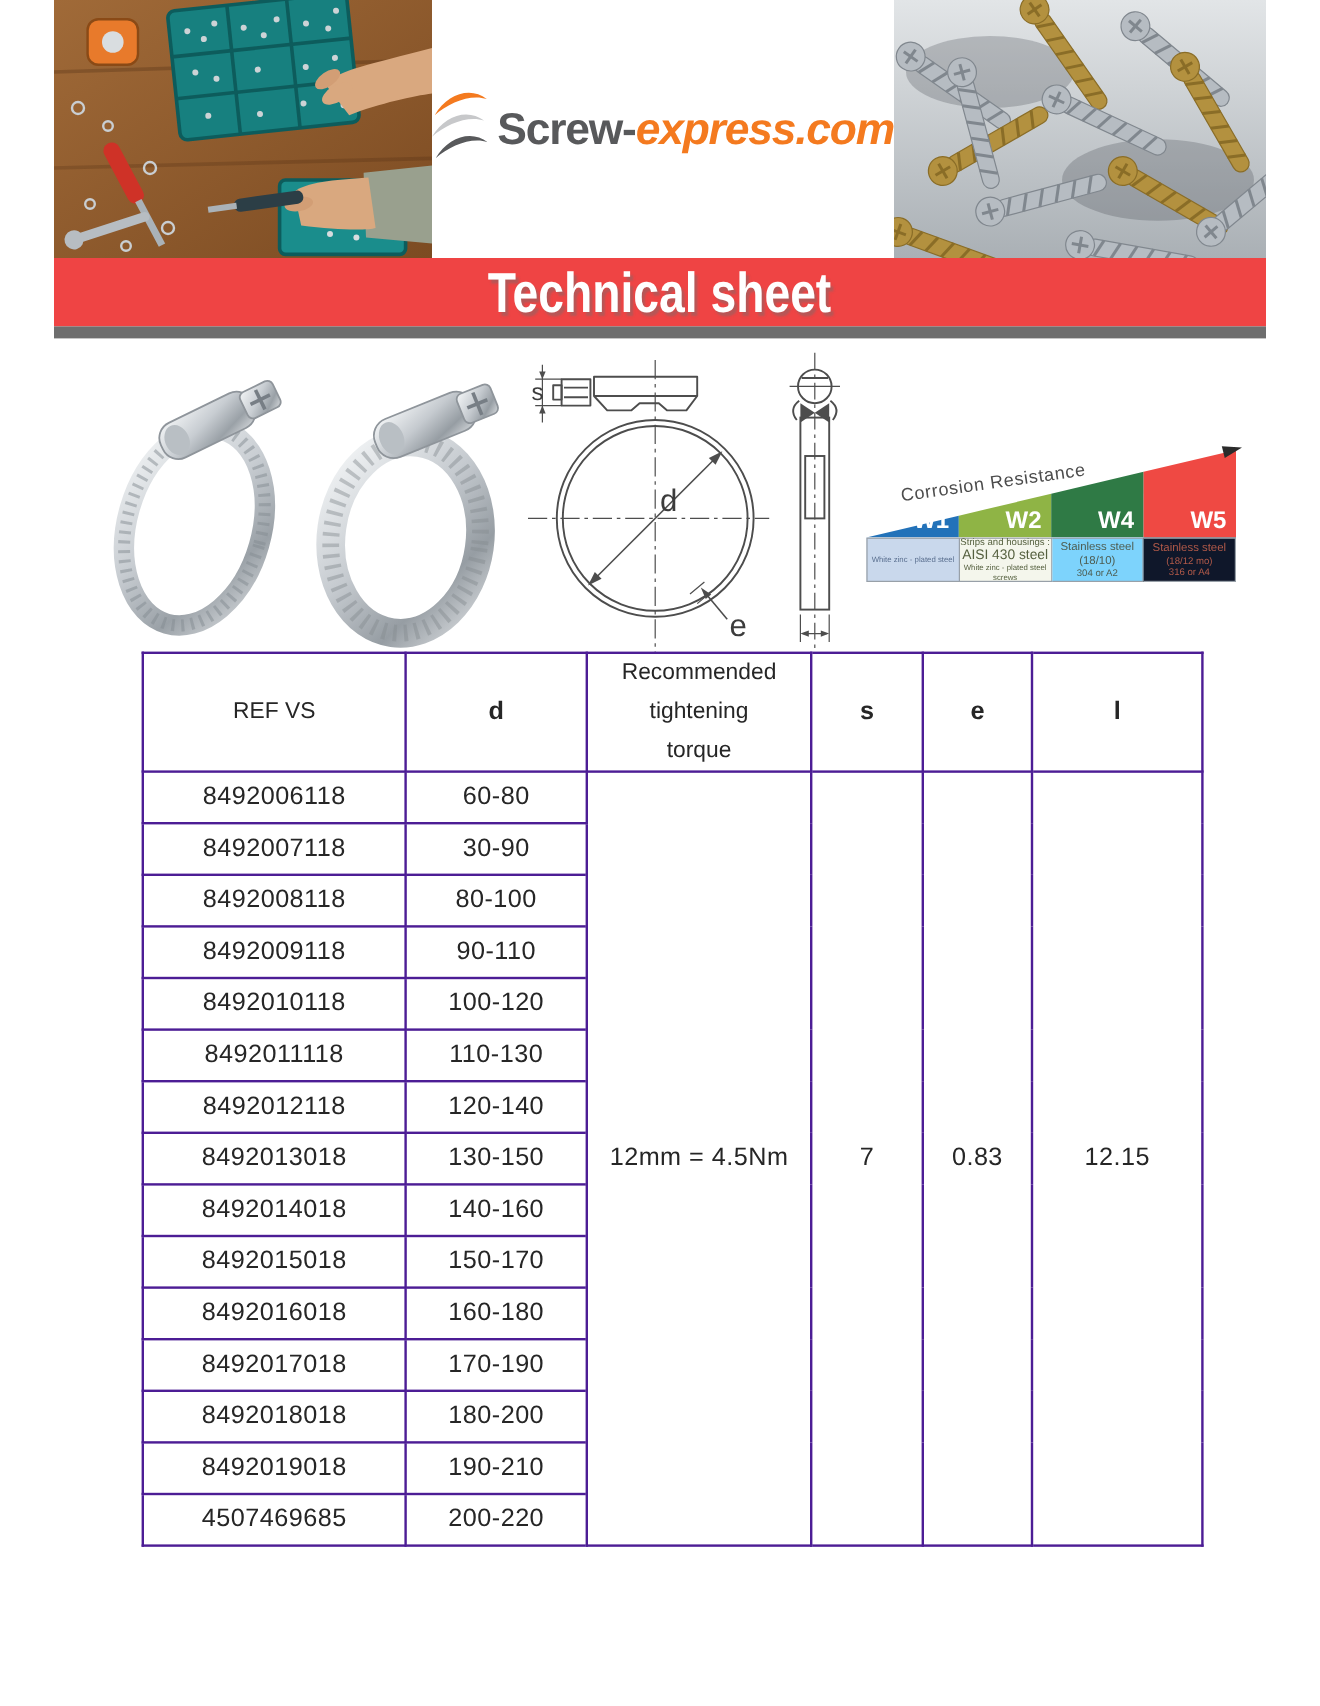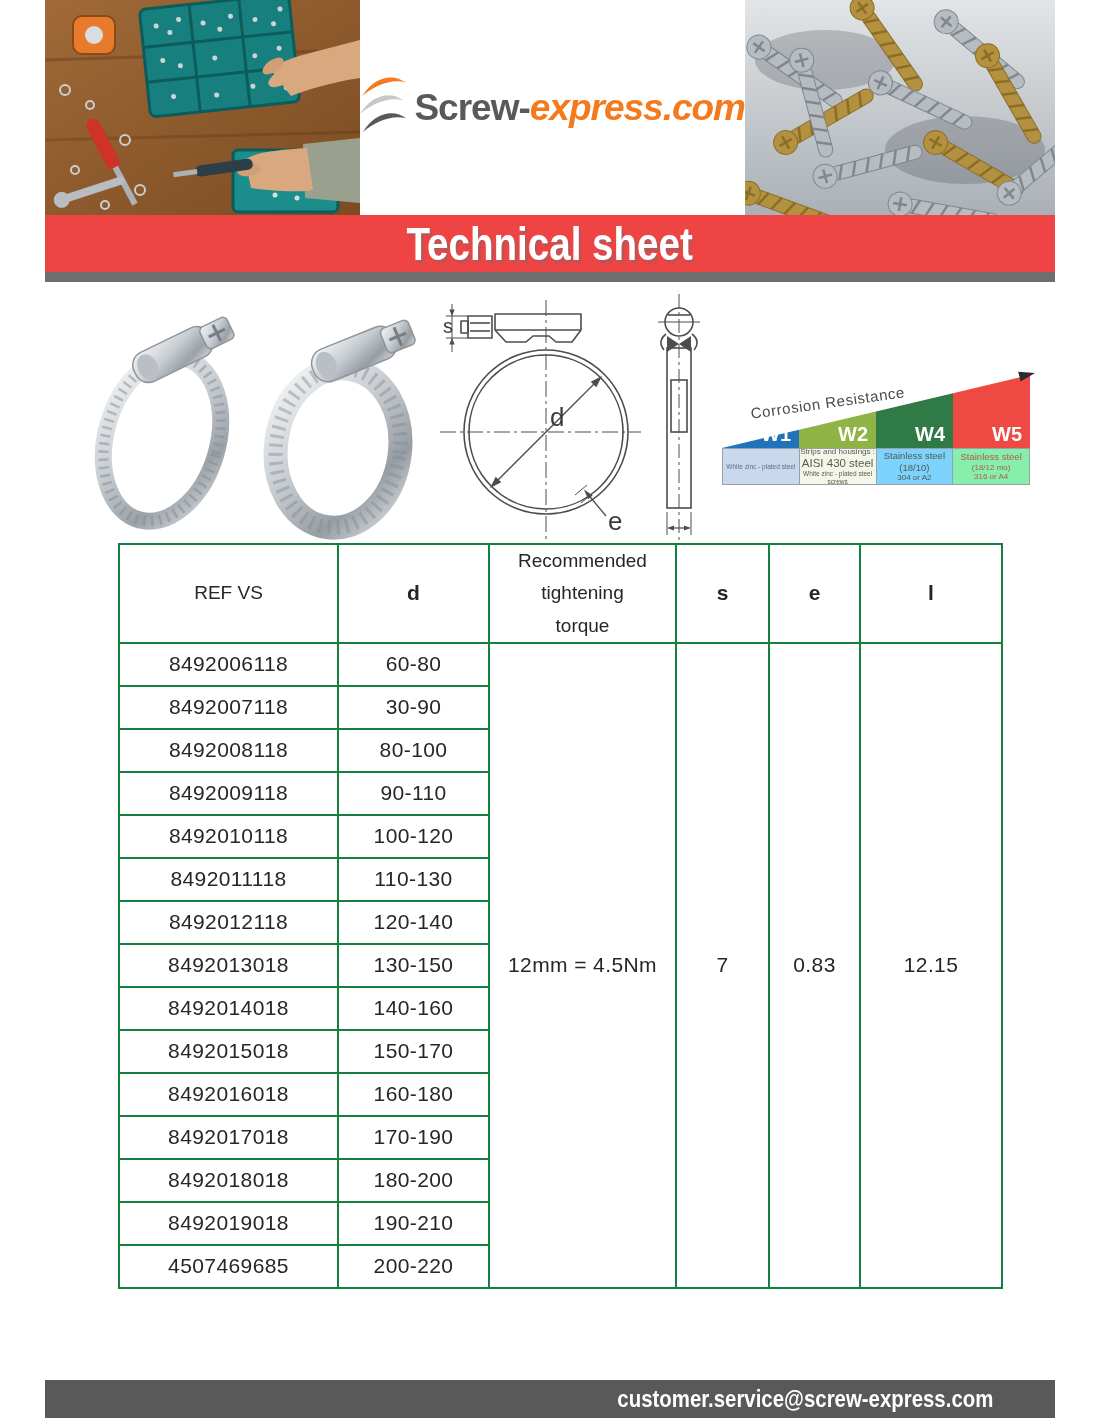--- a/index.html
+++ b/index.html
@@ -38,21 +38,21 @@
             font-size:20px;line-height:24px;}
   .cr-boxes{position:absolute;left:8px;top:84px;width:308px;height:37px;display:flex;}
   .cr-box{flex:1;border:1px solid #98a0a8;border-left-width:0;box-sizing:border-box;
           display:flex;flex-direction:column;align-items:center;justify-content:center;
           text-align:center;line-height:1.2;}
   .cr-box:first-child{border-left-width:1px;}
   .fz6{font-size:6.5px;} .fz8{font-size:8px;} .fz9{font-size:9.5px;} .fz11{font-size:11.5px;}
 
   
   .sheet-table{position:absolute;left:118px;top:543px;border-collapse:collapse;table-layout:fixed;}
-  .sheet-table th,.sheet-table td{border:2px solid #15803d;text-align:center;
+  .sheet-table th,.sheet-table td{border:2px solid #4c1d95;text-align:center;
       vertical-align:middle;color:#262626;padding:0;overflow:hidden;}
   .sheet-table thead th{height:88px;}
   th.h-ref{font-weight:normal;font-size:19px;}
   th.h-d,th.h-s,th.h-e,th.h-l{font-size:21px;font-weight:bold;}
   th.h-torque{font-weight:normal;font-size:19px;line-height:1.7;padding:0 28px;}
   .sheet-table tbody td{height:41px;font-size:21px;letter-spacing:.4px;}
 
   
   .footer{position:absolute;left:45px;top:1380px;width:1010px;height:38px;
           display:flex;align-items:center;justify-content:flex-end;
@@ -319,21 +319,21 @@
       </div>
       <div class="cr-box" style="background-color: rgb(244, 246, 236);">
         <span class="fz8" style="color: rgb(85, 96, 63);">Strips and housings :</span>
         <span class="fz11" style="color: rgb(85, 96, 63);">AISI 430 steel</span>
         <span class="fz6" style="color: rgb(85, 96, 63);">White zinc - plated steel screws</span>
       </div>
       <div class="cr-box" style="background-color: #7dd3fc;">
         <span class="fz9" style="color: rgb(77, 92, 80);">Stainless steel (18/10)</span>
         <span class="fz8" style="color: rgb(77, 92, 80);">304 or A2</span>
       </div>
-      <div class="cr-box" style="background-color: #86efac;">
+      <div class="cr-box" style="background-color: #0f172a;">
         <span class="fz9" style="color: rgb(178, 90, 73);">Stainless steel</span>
         <span class="fz8" style="color: rgb(178, 90, 73);">(18/12 mo)</span>
         <span class="fz8" style="color: rgb(178, 90, 73);">316 or A4</span>
       </div>
     </div>
   </div>
 
   <table class="sheet-table">
     <colgroup>
       <col style="width:219px">
@@ -414,17 +414,14 @@
           <td>8492019018</td>
           <td>190-210</td>
         </tr>
         <tr>
           <td>4507469685</td>
           <td>200-220</td>
         </tr>
       </tbody>
   </table>
 
-  <div class="footer" style="background-color: rgb(89, 89, 89);">
-    <span class="footer-email">customer.service@screw-express.com</span>
-  </div>
 
 </div>
 
 </body></html>

